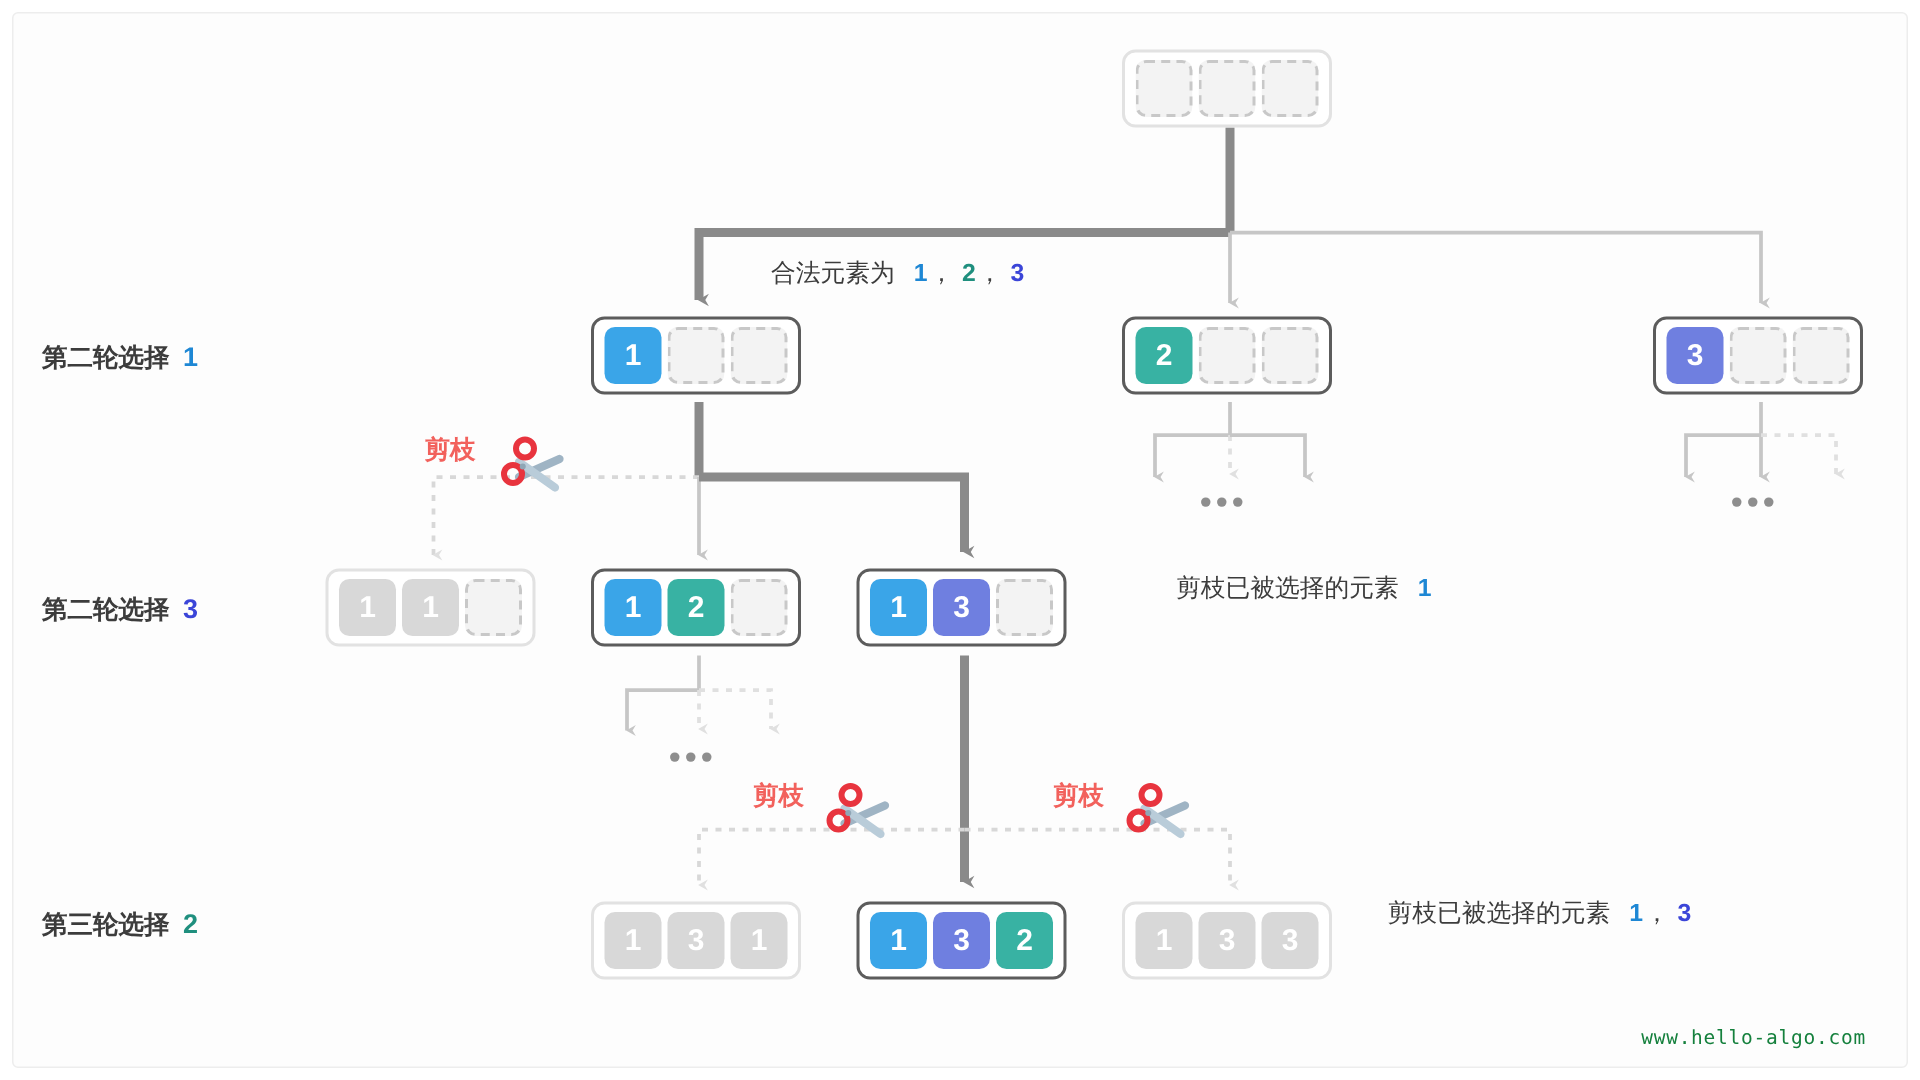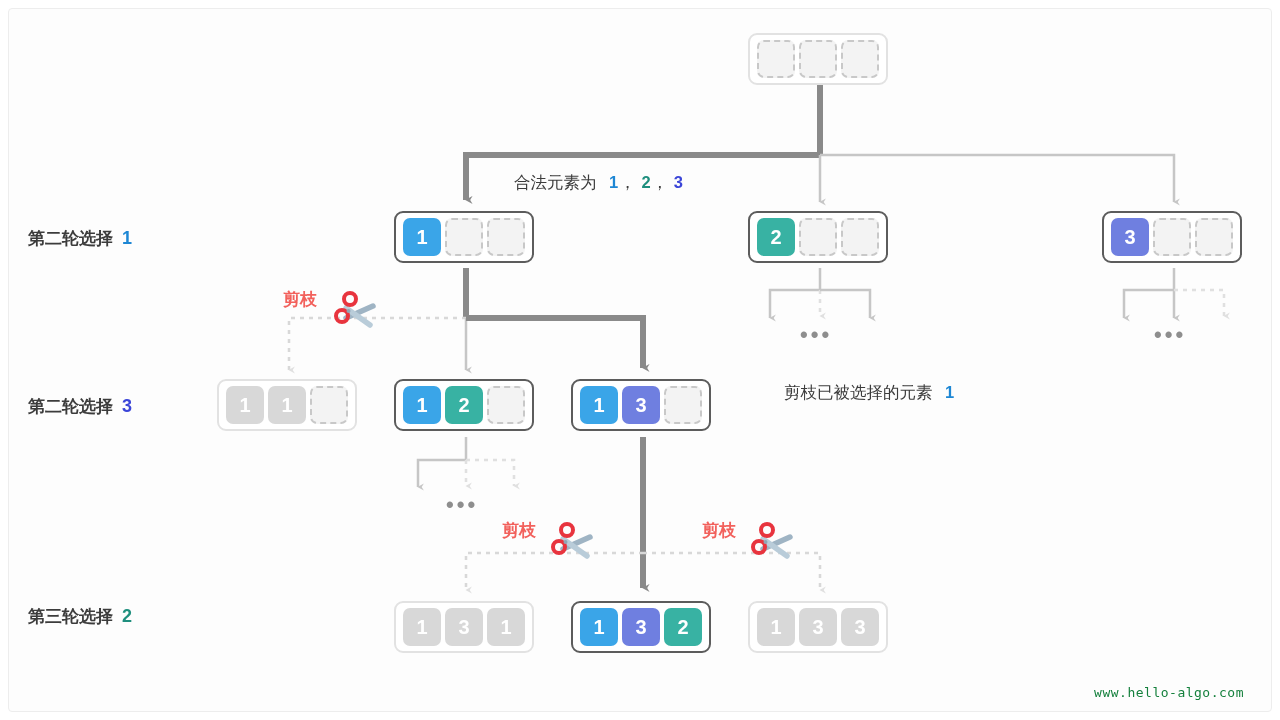--- a/index.html
+++ b/index.html
@@ -273,20 +273,25 @@
   </div>
 
   <div class="annot" style="left:784px; top:378px;">
     <div>
       <span>剪枝已被选择的元素</span>
       <span class="num c-blue" style="margin-left:8px;">1</span>
     </div>
   </div>
 
   <div class="annot" style="left:925px; top:595px;">
+    <div>
+      <span>剪枝已被选择的元素</span>
+      <span class="num c-blue" style="margin-left:8px;">1</span><span>，</span>
+      <span class="num c-purple">3</span>
+    </div>
   </div>
 
   <div class="prune-label" style="left:283px; top:288px;">剪枝</div>
   <div class="scissors" style="left:332px; top:288px;">
     <svg width="48" height="44" viewBox="0 0 48 44">
       <g>
         <path d="M14,30 L41,18" stroke="#9fb4c4" stroke-width="5.5" stroke-linecap="round" fill="none"></path>
         <path d="M14,20 L38,37" stroke="#b9ccd9" stroke-width="5.5" stroke-linecap="round" fill="none"></path>
         <circle cx="18" cy="11" r="6" fill="none" stroke="#e8343e" stroke-width="4"></circle>
         <circle cx="10" cy="28" r="6" fill="none" stroke="#e8343e" stroke-width="4"></circle>

